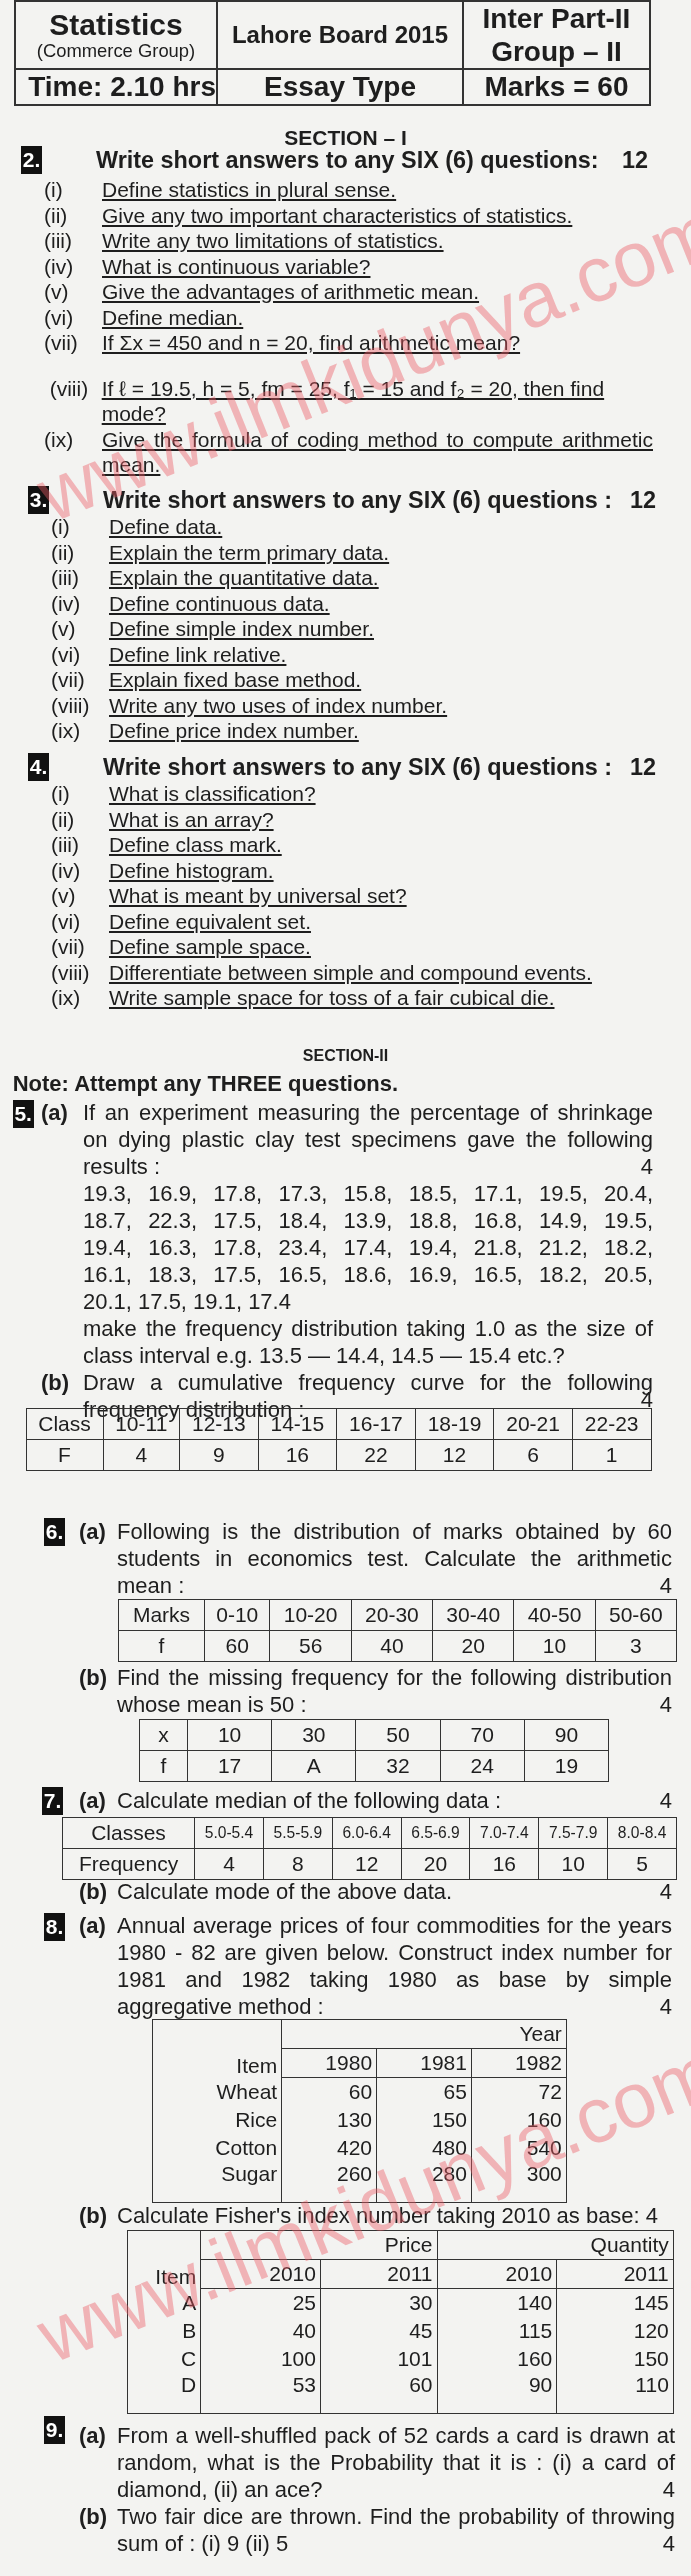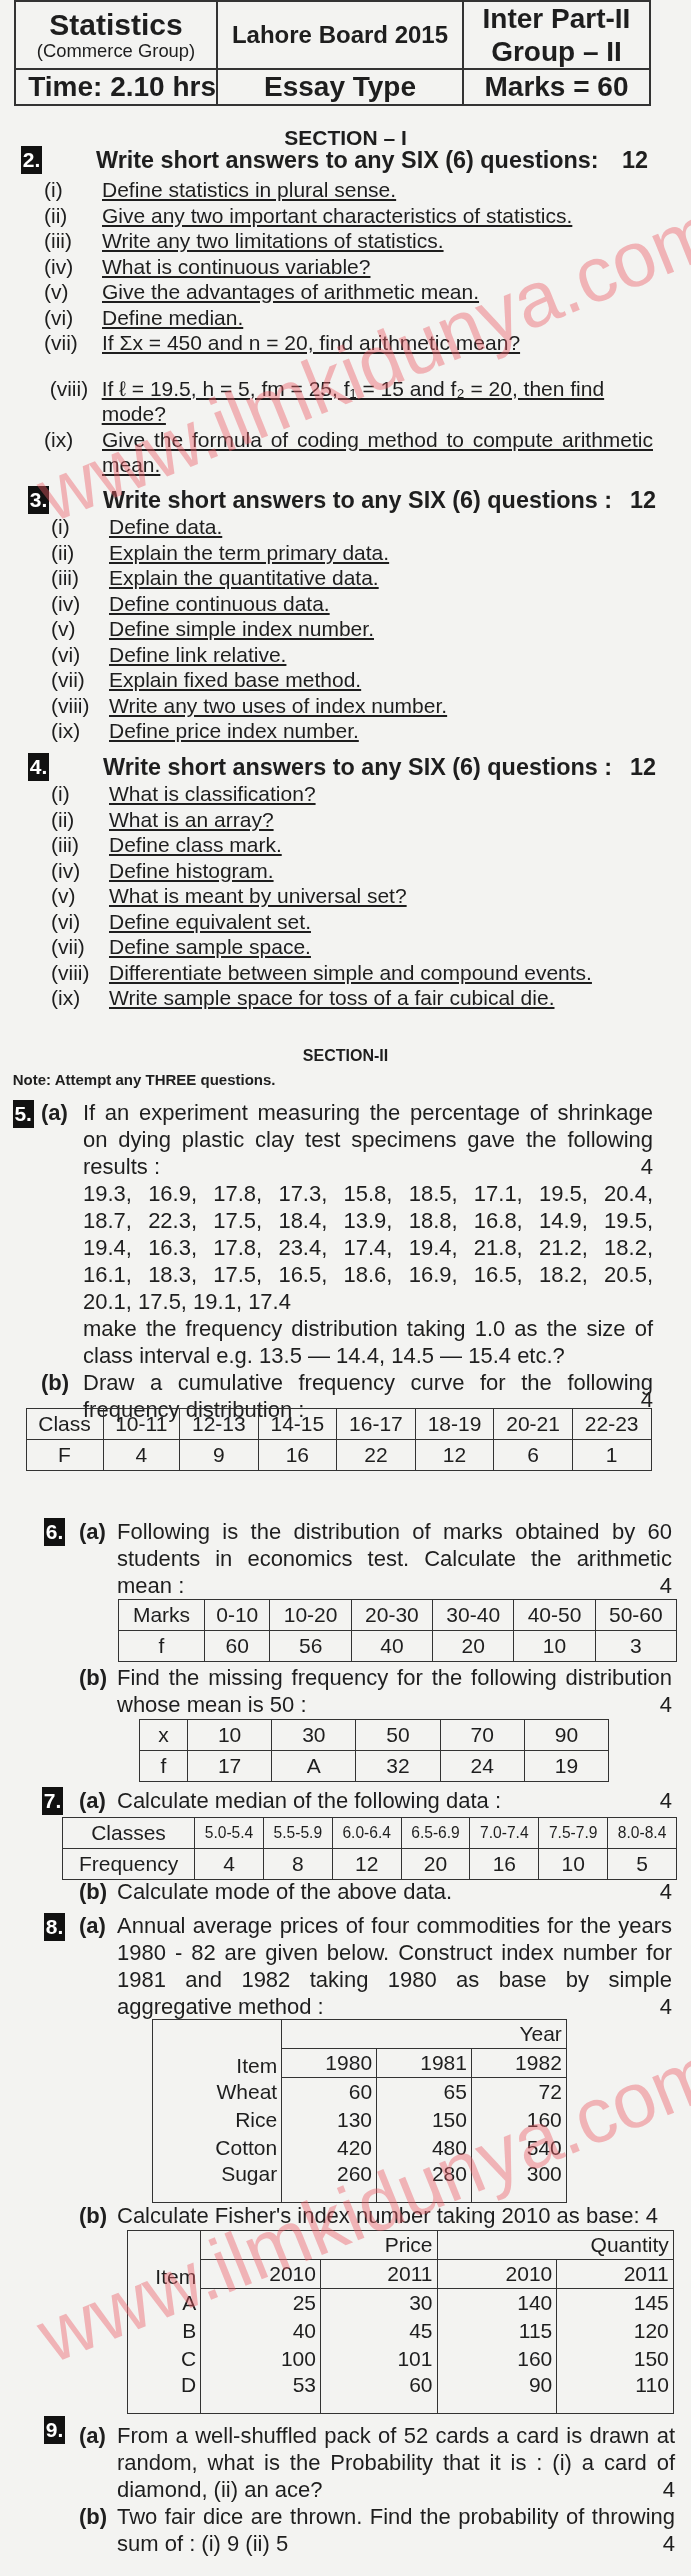--- a/index.html
+++ b/index.html
@@ -205,21 +205,21 @@
         <span class="rn">(viii)</span>
         <span class="tx">Differentiate between simple and compound events.</span>
       </div>
     <div class="item">
         <span class="rn">(ix)</span>
         <span class="tx">Write sample space for toss of a fair cubical die.</span>
       </div>
   </div>
 
   <div class="section-title" style="top:1047px; font-size:16px;">SECTION-II</div>
-  <div style="position:absolute; left:12.7px; top:1071px; font-size:15px; font-weight:bold;">Note: Attempt any THREE questions.</div>
+  <div style="position:absolute; left:12.7px; top:1071px; font-size:22px; font-weight:bold;">Note: Attempt any THREE questions.</div>
 
   <div class="qnum" style="left:12.7px; top:1100px;">5.</div>
   <div class="block" style="left:41px; top:1099px; width:612px;">
     <div class="part">
       <span class="pl">(a)</span>
       <span class="pt"><span>If an experiment measuring the percentage of shrinkage on dying plastic clay test specimens gave the following results :</span> <span class="mk">4</span></span>
     </div>
     <div style="padding-left:42px;" class="nums">
       <div style="text-align:justify;text-align-last:justify;">19.3, 16.9, 17.8, 17.3, 15.8, 18.5, 17.1, 19.5, 20.4,</div>
       <div style="text-align:justify;text-align-last:justify;">18.7, 22.3, 17.5, 18.4, 13.9, 18.8, 16.8, 14.9, 19.5,</div>

